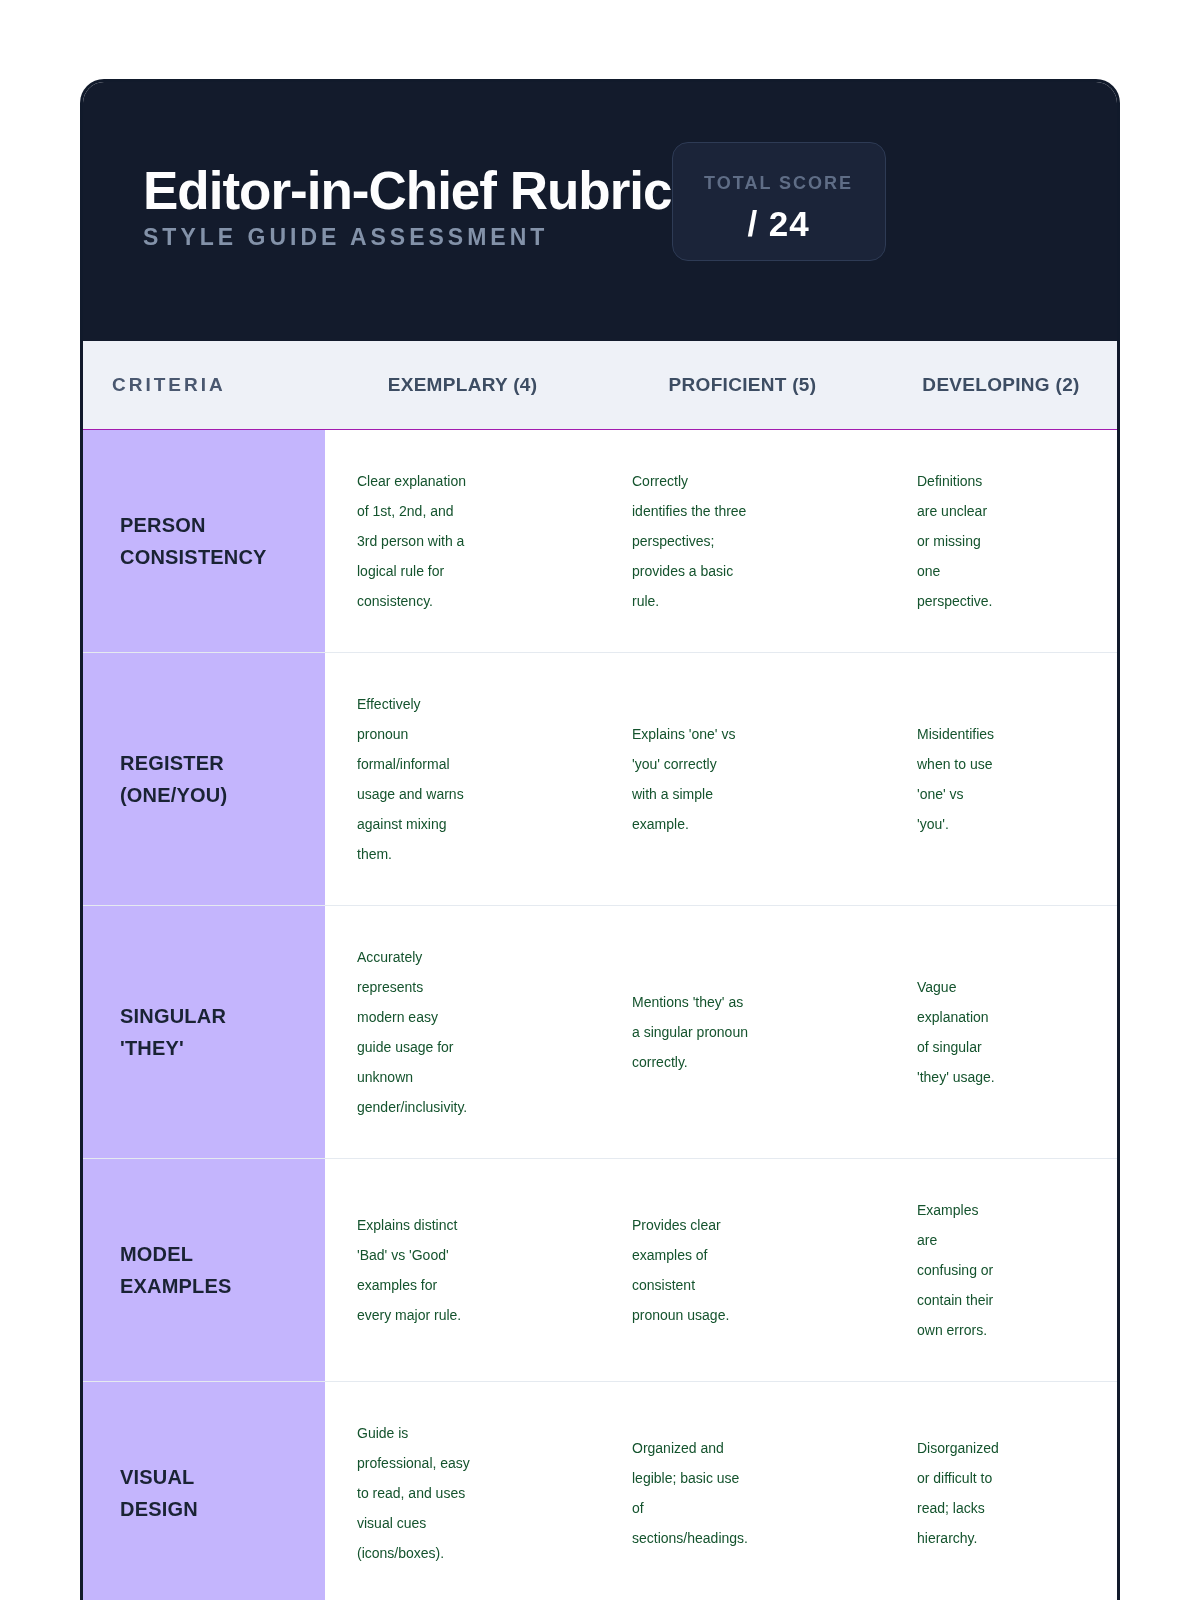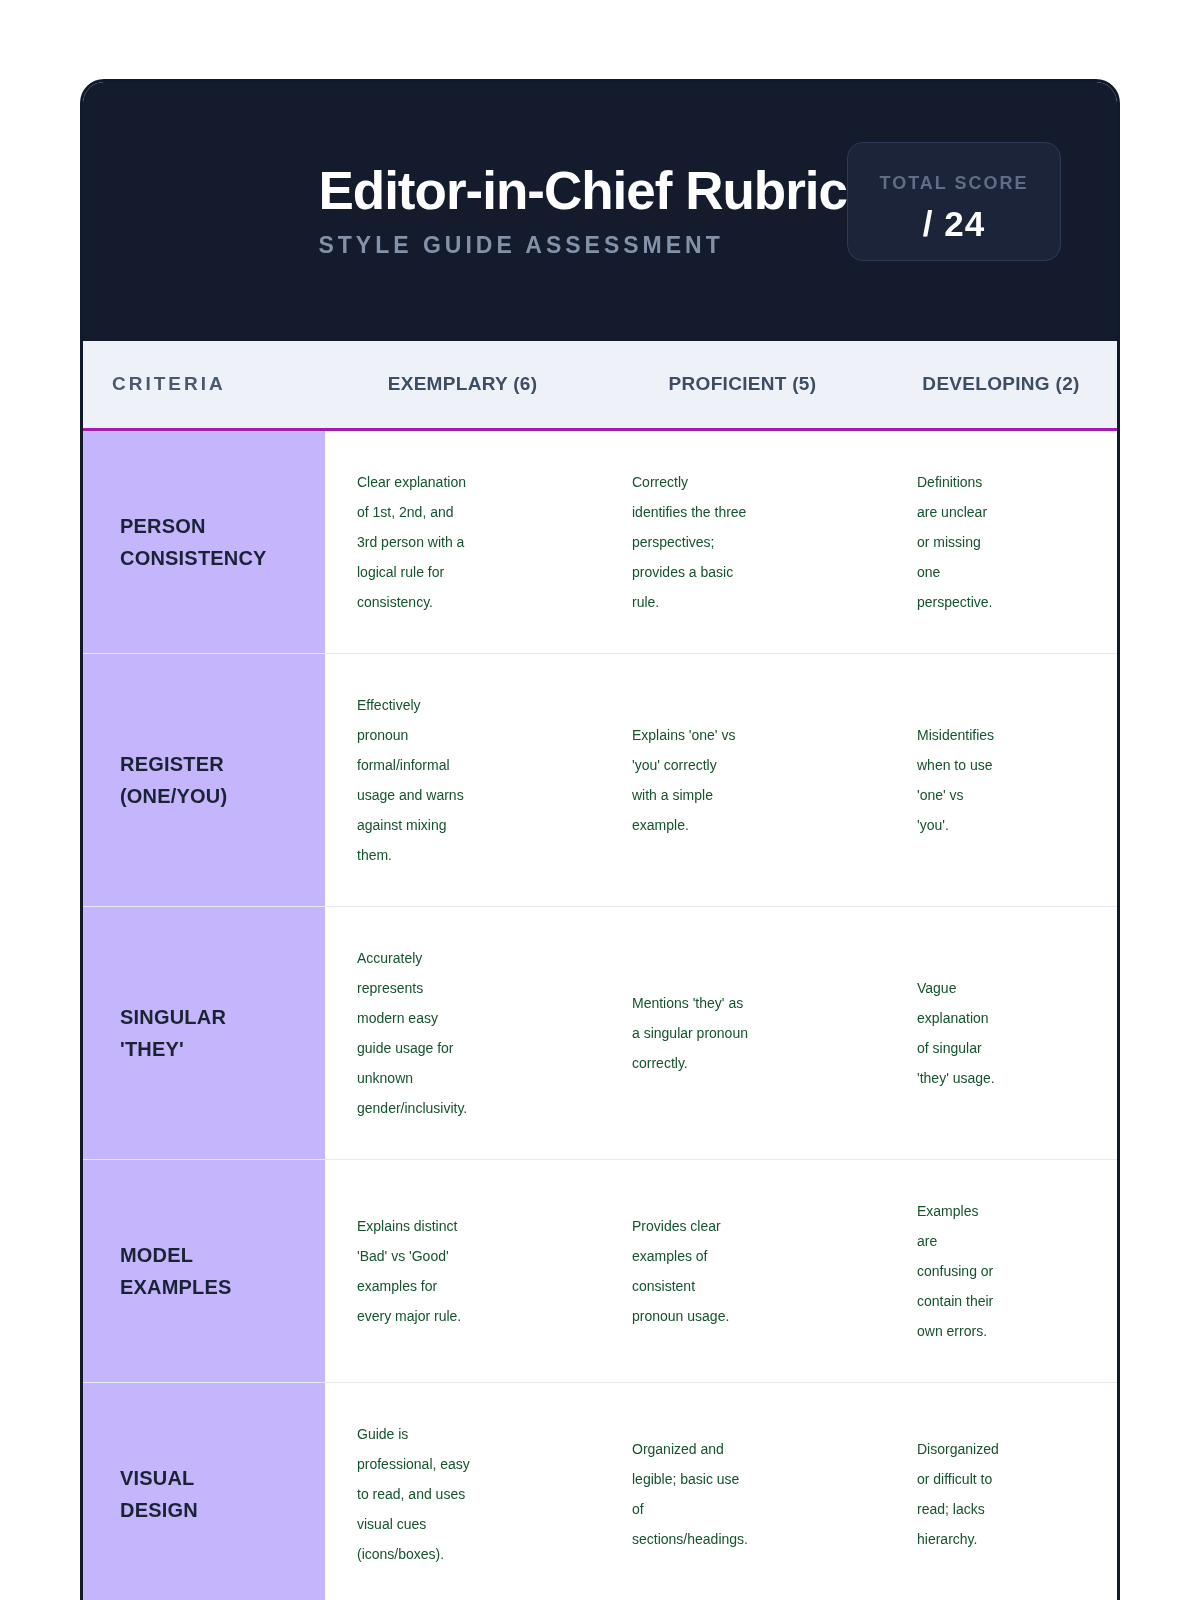--- a/index.html
+++ b/index.html
@@ -17,37 +17,37 @@
     border-bottom: none;
     border-radius: 24px 24px 0 0;
     overflow: hidden;
     background: #ffffff;
   }
   
   .card-header {
     background: #131b2c;
     padding: 60px 56px 80px 60px;
     display: flex;
-    justify-content: flex-end;
+    justify-content: flex-start;
     align-items: flex-start;
   }
   .page-title {
     color: #fdfdfe;
     font-size: 53px;
     font-weight: 800;
     letter-spacing: -1px;
     line-height: 62px;
     margin-top: 18px;
   }
   .page-subtitle {
     color: #8392a9;
     font-size: 23px;
     font-weight: 700;
     letter-spacing: 4px;
-    margin-top: 10px;
+    margin-top: 2px;
   }
   .score-badge {
     background: #1b2439;
     border: 1px solid #2e3b55;
     border-radius: 16px;
     min-width: 214px;
     padding: 30px 24px 16px;
     text-align: center;
   }
   .score-label {
@@ -76,21 +76,21 @@
 
   thead th {
     background: #eef1f7;
     height: 88px;
     font-size: 19px;
     font-weight: 700;
     color: #3d4d63;
     text-align: center;
     vertical-align: middle;
     letter-spacing: 0.3px;
-    border-bottom: 3px solid #a21caf;
+    border-bottom: 1px solid #a21caf;
   }
   thead th.th-criteria {
     text-align: left;
     padding-left: 29px;
     letter-spacing: 3px;
     color: #4a5870;
   }
   tbody td {
     vertical-align: middle;
     border-top: 1px solid #e5eaf0;
@@ -131,21 +131,21 @@
   <table class="rubric-table">
     <colgroup>
       <col class="c-criteria">
         <col class="c-exemplary">
         <col class="c-proficient">
         <col class="c-developing">
     </colgroup>
     <thead>
       <tr>
         <th class="th-criteria">CRITERIA</th>
-        <th>EXEMPLARY (6)</th>
+        <th>EXEMPLARY (4)</th>
         <th>PROFICIENT (5)</th>
         <th>DEVELOPING (2)</th>
       </tr>
     </thead>
     <tbody>
       <tr>
         <td class="criterion-cell">PERSON
 CONSISTENCY</td>
         <td>Clear explanation
 of 1st, 2nd, and

